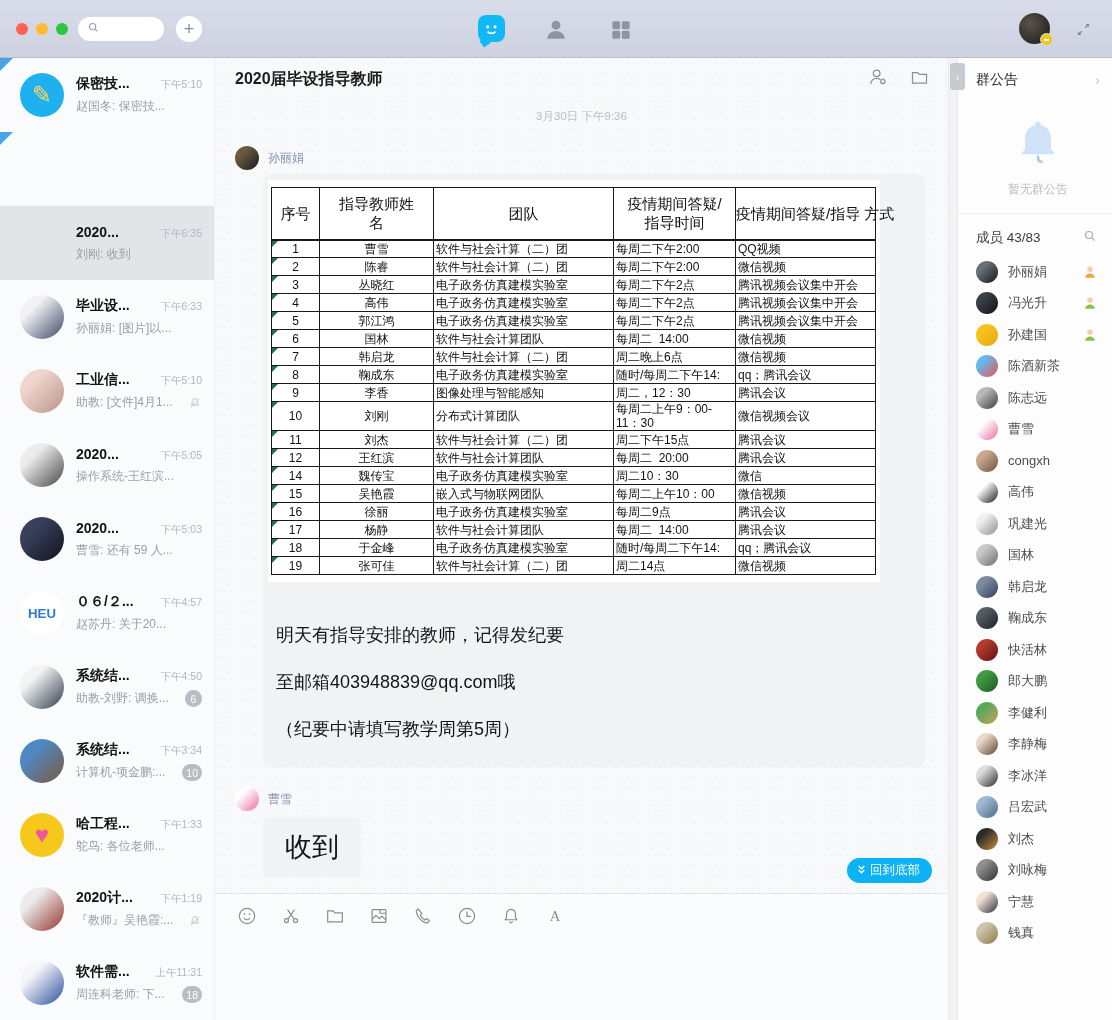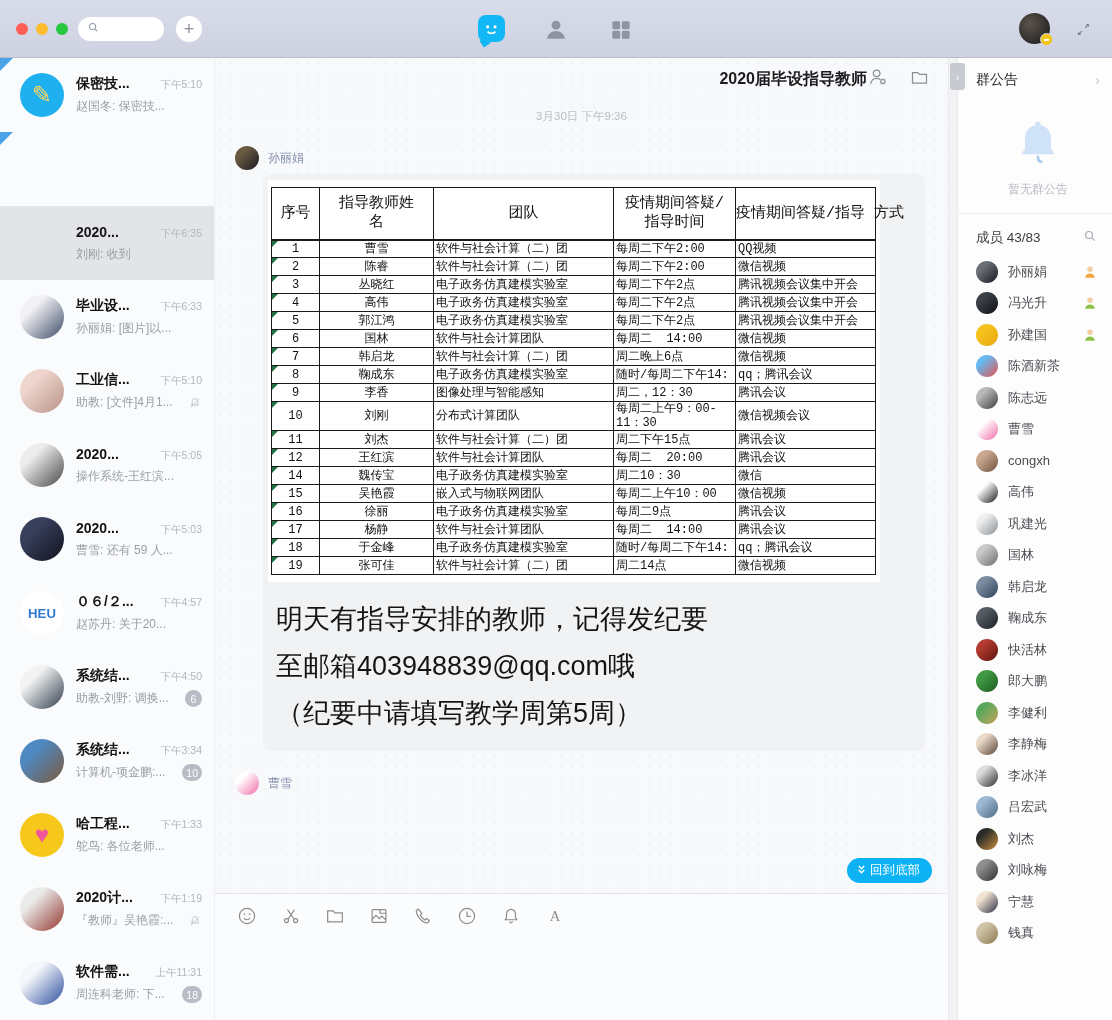--- a/index.html
+++ b/index.html
@@ -36,41 +36,41 @@
   .chat-title { font-size:14px; color:#141414; font-weight:700; white-space:nowrap; }
   .chat-time { font-size:10.5px; color:#b2b5bd; white-space:nowrap; }
   .l2 { display:flex; align-items:center; margin-top:5px; }
   .chat-preview { flex:1; font-size:12px; color:#9b9ea6; white-space:nowrap; overflow:hidden; min-width:0; }
   .badge { flex:none; min-width:17px; height:17px; padding:0 4px; border-radius:9px; background:#b9bcc4; color:#fff; font-size:10.5px; display:flex; align-items:center; justify-content:center; margin-left:4px; }
   .mute { flex:none; margin-left:4px; display:flex; }
 
   
   .chatarea { flex:1; display:flex; flex-direction:column; position:relative; min-width:0;
               background:#f8f9fb; background-image:radial-gradient(#eceef2 1px,transparent 1px); background-size:11px 11px; }
-  .chat-header { height:42px; flex:none; display:flex; align-items:center; padding:0 18px 0 20px;text-align:right; }
+  .chat-header { height:42px; flex:none; display:flex; align-items:center; padding:0 18px 0 20px; }
   .chat-title-main { font-size:16px; color:#1c1c1e; font-weight:700; flex:1; }
   .hdr-icons { display:flex; gap:20px; align-items:center; }
   .messages { flex:1; position:relative; padding:0 20px; min-height:0; overflow:hidden; }
   .date-divider { text-align:center; font-size:11.5px; color:#b7bbc5; padding-top:9px; }
   .msg { margin-top:22px; }
   .msg-head { display:flex; align-items:center; gap:9px; }
   .msg-name { font-size:12px; color:#8590ad; }
   .msg-bubble { margin-left:28px; margin-top:4px; background:#f1f2f4; border-radius:8px; width:662px; padding:6px 2px 10px 5px; }
   .table-img { background:#fff; width:612px; padding:7px 3px; }
-  table.sched { border-collapse:collapse; table-layout:fixed; width:604px; font-family:Liberation Mono, monospace; }
+  table.sched { border-collapse:collapse; table-layout:fixed; width:604px; font-family:Liberation Sans, sans-serif; }
   table.sched th { border:1px solid #1a1a1a; border-bottom:2px solid #1a1a1a; font-size:15px; font-weight:400; color:#111; height:52px; white-space:pre-line; line-height:1.3; }
   table.sched td { border:1px solid #1a1a1a; font-size:12px; color:#111; height:18px; padding:0 2px; line-height:14px; overflow:hidden; }
   table.sched tr { page-break-inside:avoid; }
   table.sched .c0 { width:48px; text-align:center; position:relative; }
   table.sched .c1 { width:114px; text-align:center; }
   table.sched .c2 { width:180px; white-space:nowrap; }
   table.sched .c3 { width:122px; white-space:pre-wrap; }
   table.sched .c4 { width:140px; white-space:nowrap; }
   table.sched td.c0::before { content:""; position:absolute; top:0; left:0; border-top:6px solid #217346; border-right:6px solid transparent; }
-  .caption { margin:14px 6px 4px 8px; font-size:27px; color:#141414; line-height:47px; }
+  .caption { margin:30px 6px 4px 8px; font-size:18px; color:#141414; line-height:47px; }
   .bubble-text { margin-left:28px; margin-top:6px; background:#f1f2f4; border-radius:6px; display:inline-block; padding:12px 22px; font-size:27px; color:#141414; }
   .back-bottom { position:absolute; right:16px; bottom:10px; background:#0db2f5; color:#fff; font-size:12.5px; border-radius:13px; height:25px; padding:0 12px 0 9px; display:flex; align-items:center; gap:3px; }
   .composer { flex:none; height:127px; border-top:1px solid #e4e4e7; background:#fbfcfd; }
   .tool-row { display:flex; gap:22px; padding:11px 0 0 21px; align-items:center; }
   .tool { width:22px; height:22px; display:flex; align-items:center; justify-content:center; }
 
   
   .gutter { width:10px; flex:none; background:#f3f3f5; border-left:1px solid #e9e9eb; border-right:1px solid #e9e9eb; }
 
   
@@ -508,20 +508,21 @@
           </div>
         </div>
 
         <div class="msg" style="margin-top:20px">
           <div class="msg-head">
             <span id="av-m1">
                 <div class="avatar" style="height: 24px; width: 24px; background: linear-gradient(135deg, rgb(255, 255, 255) 30%, rgb(240, 107, 168));"></div>
               </span>
             <span class="msg-name">曹雪</span>
           </div>
+          <div class="bubble-text">收到</div>
         </div>
 
         <div class="back-bottom">
           <span>
             <svg width="11" height="11" viewBox="0 0 24 24" fill="none" stroke="#fff" stroke-width="3">
                 <path d="M6 4.5l6 6 6-6M6 13l6 6 6-6"></path>
               </svg>
           </span>
           <span>回到底部</span>
         </div>

